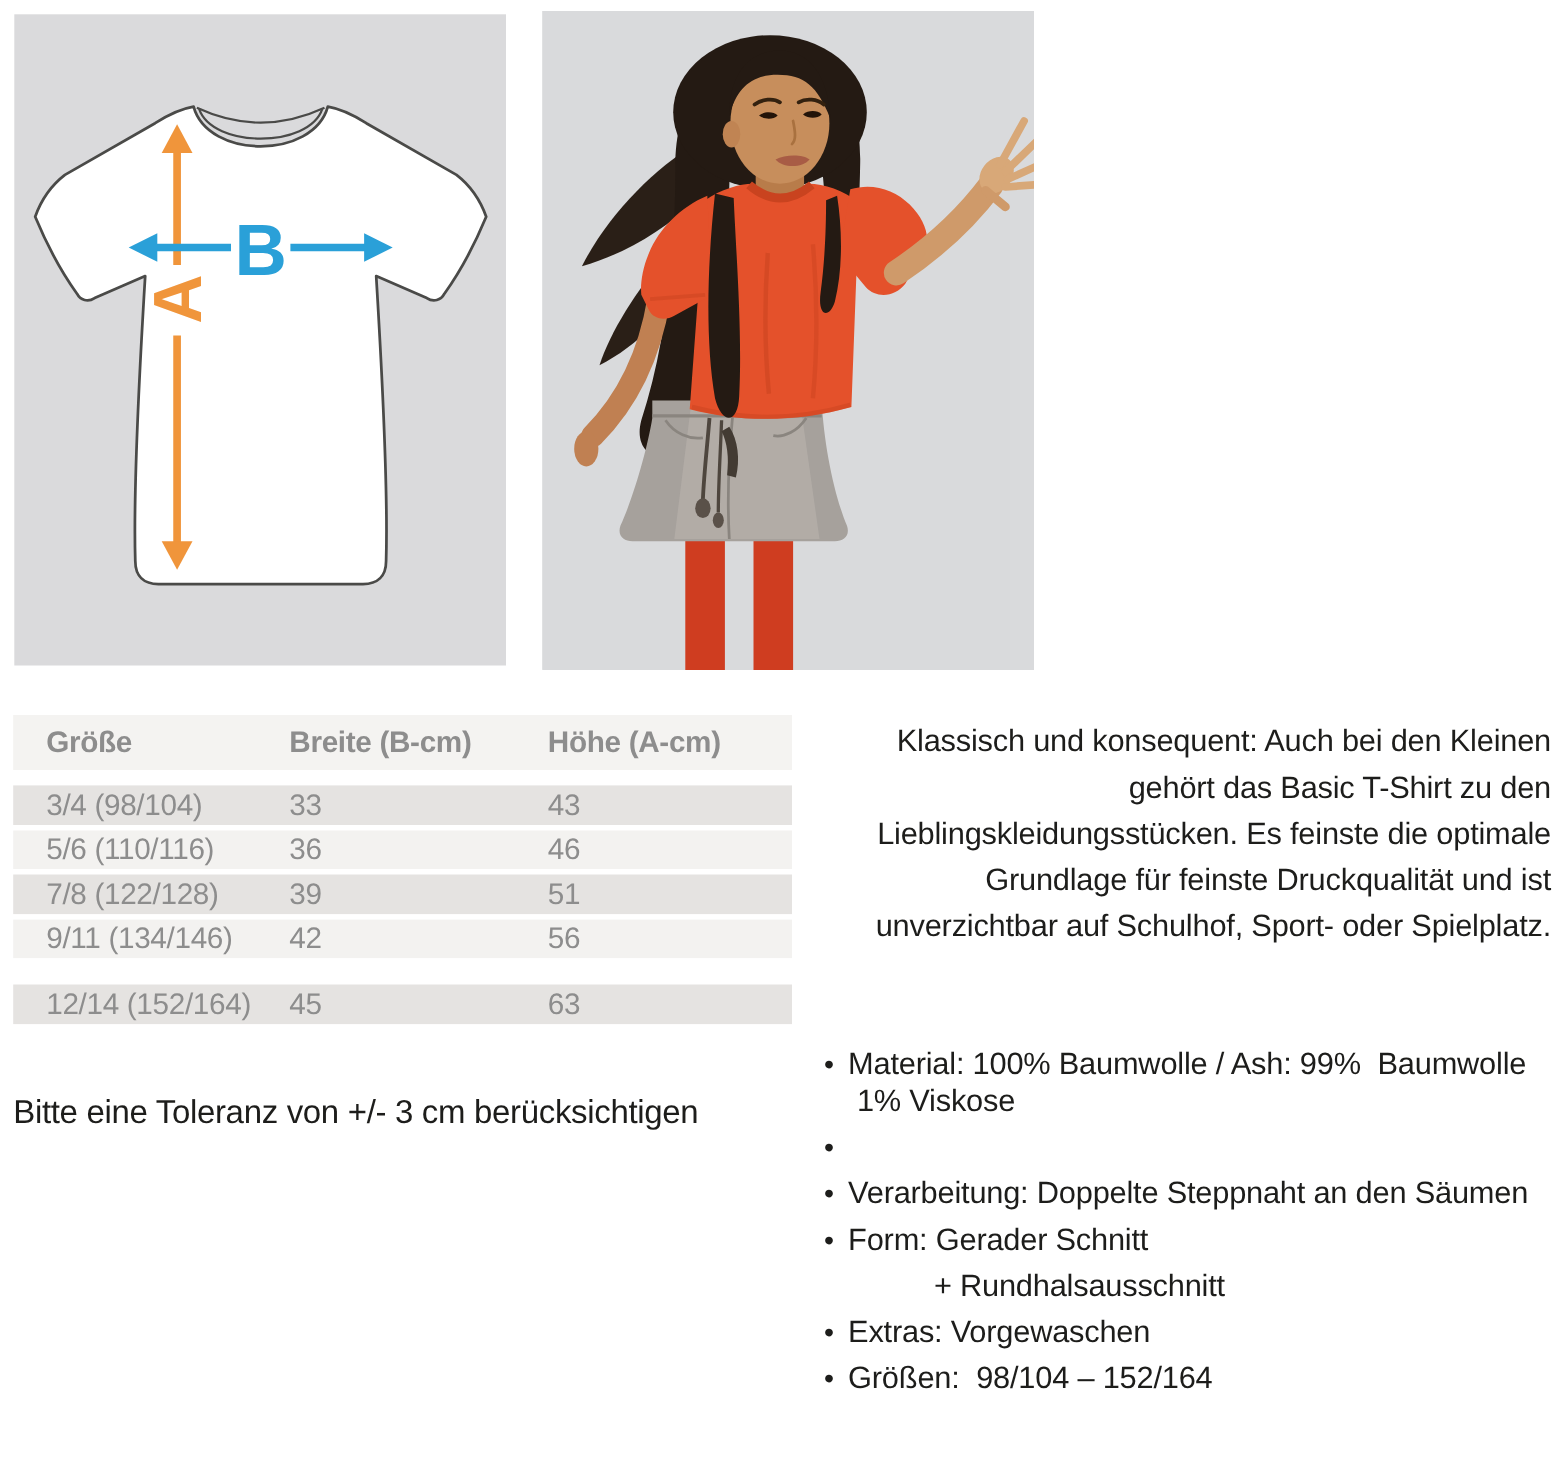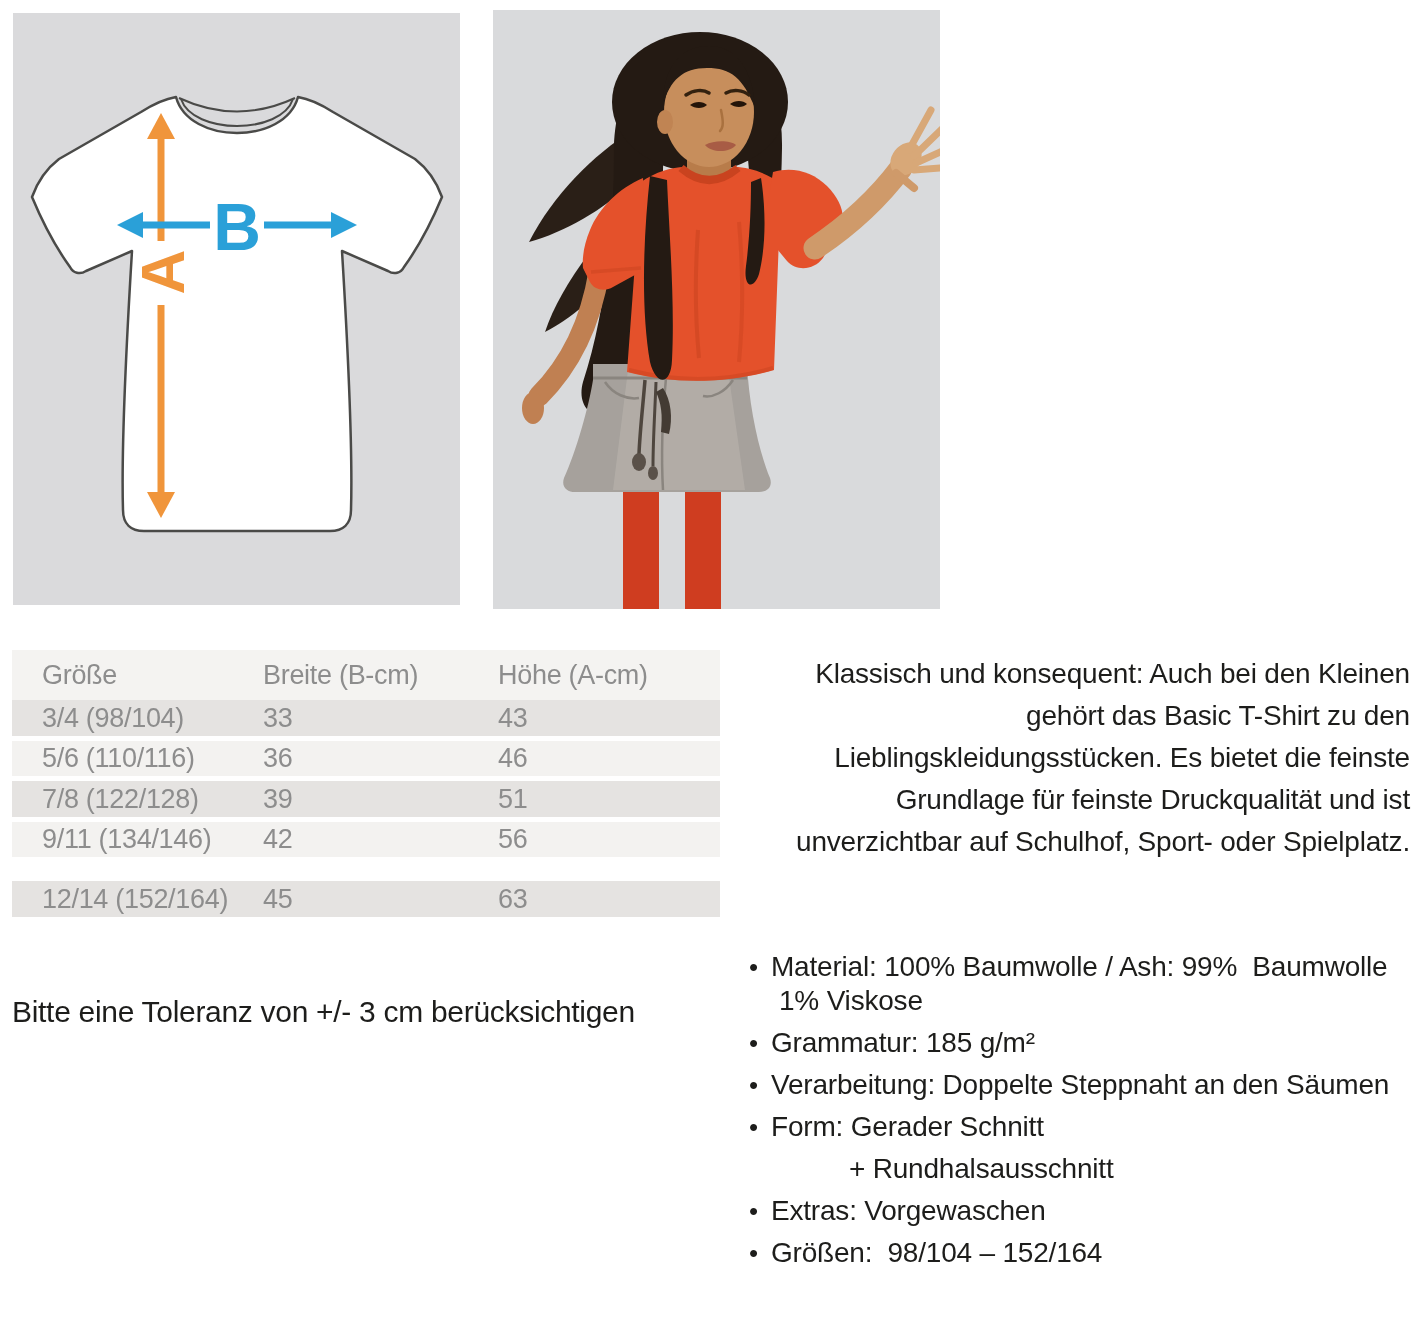--- a/index.html
+++ b/index.html
@@ -35,21 +35,21 @@
   .arrow-b{stroke:var(--accent-blue);}
   .arrow-b-fill{fill:var(--accent-blue);}
   .measure-letter{font-family:"Liberation Sans", sans-serif;font-weight:bold;}
   .tee{fill:var(--tee-orange);}
 
   .size-table{position:absolute;left:12px;top:650px;width:708px;}
   .trow{
     display:grid;grid-template-columns:221px 235px 1fr;align-items:center;
     padding-left:30px;color:var(--table-text);font-size:27px;letter-spacing:-0.3px;
   }
-  .trow.head{height:50px;background:var(--table-header-bg);margin-bottom:0;}
+  .trow.head{height:50px;background:var(--table-header-bg);margin-bottom:14px;font-weight:bold;}
   .trow.dark{height:36px;background:var(--table-row-dark);margin-bottom:5px;}
   .trow.light{height:35px;background:var(--table-row-light);margin-bottom:5px;}
   .trow:last-child{margin-bottom:0;margin-top:24px;}
 
   .tolerance-note{
     position:absolute;left:12px;top:995px;
     font-size:30px;color:var(--body-text);letter-spacing:-0.3px;white-space:nowrap;
   }
 
   .description{position:absolute;left:745px;top:653px;width:665px;color:var(--body-text);}
@@ -201,35 +201,34 @@
     <span>45</span>
     <span>63</span>
   </div>
 </div>
 
 <div class="tolerance-note">Bitte eine Toleranz von +/- 3 cm berücksichtigen</div>
 
 <div class="description">
   <div class="desc-line">Klassisch und konsequent: Auch bei den Kleinen</div>
   <div class="desc-line">gehört das Basic T-Shirt zu den</div>
-  <div class="desc-line">Lieblingskleidungsstücken. Es bietet die feinste</div>
+  <div class="desc-line">Lieblingskleidungsstücken. Es feinste die optimale</div>
   <div class="desc-line">Grundlage für feinste Druckqualität und ist</div>
   <div class="desc-line">unverzichtbar auf Schulhof, Sport- oder Spielplatz.</div>
 
   <div class="bullet-list">
     <div class="bullet-line">
       <span class="marker">•</span>
       <span>Material: 100% Baumwolle / Ash: 99%  Baumwolle</span>
     </div>
     <div class="bullet-line pad1 tight">
       <span>1% Viskose</span>
     </div>
     <div class="bullet-line">
       <span class="marker">•</span>
-      <span>Grammatur: 185 g/m²</span>
     </div>
     <div class="bullet-line">
       <span class="marker">•</span>
       <span>Verarbeitung: Doppelte Steppnaht an den Säumen</span>
     </div>
     <div class="bullet-line">
       <span class="marker">•</span>
       <span>Form: Gerader Schnitt</span>
     </div>
     <div class="bullet-line pad2">

